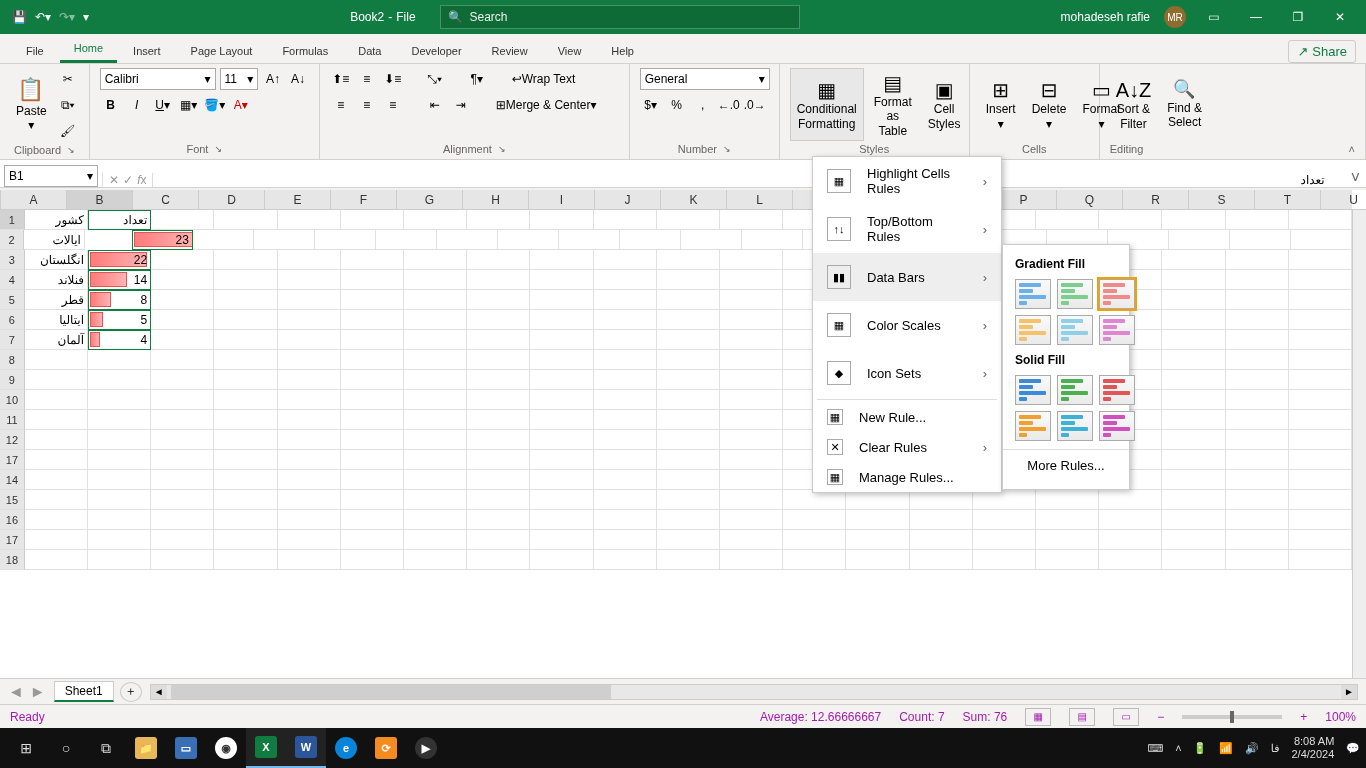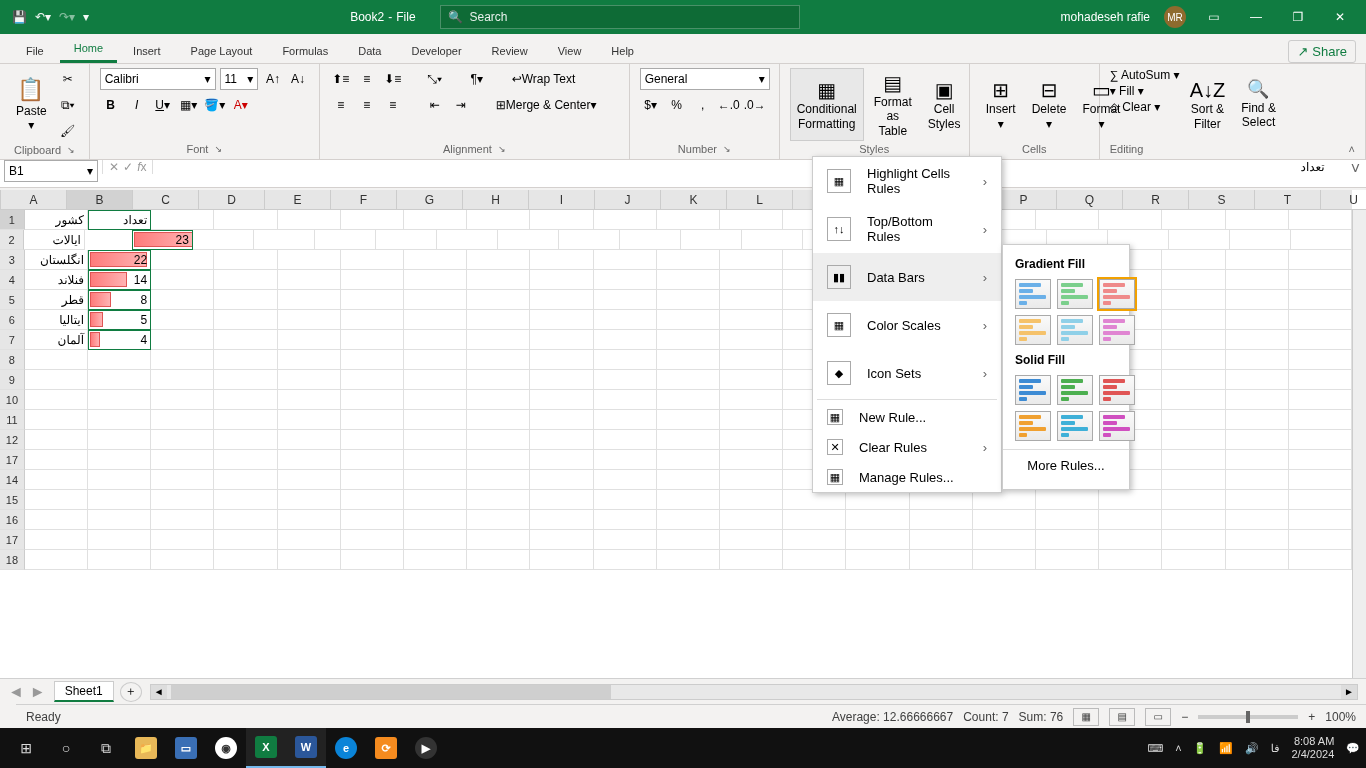--- a/index.html
+++ b/index.html
@@ -26,21 +26,21 @@
 .ribbon { height: 96px; background: #f3f2f1; display: flex; border-bottom:1px solid #d4d0ce; }
 .group { border-right: 1px solid #d4d0ce; padding: 4px 10px 2px 10px; display: flex; flex-direction: column; justify-content: space-between; }
 .group .glabel { font-size: 11px; color: #666; text-align: center; height:16px; display:flex; align-items:center; justify-content:center; gap:2px;}
 .group .gbody { display:flex; gap:4px; flex:1;}
 .bigbtn { display:flex; flex-direction:column; align-items:center; justify-content:center; font-size:12px; padding:2px 6px; cursor:pointer; text-align:center; line-height:1.2;}
 .smallbtn { width:22px; height:22px; display:flex; align-items:center; justify-content:center; cursor:pointer; font-size:12px; }
 .combo { height:22px; border:1px solid #aaa; background:white; font-size:12px; display:flex; align-items:center; padding:0 4px; justify-content:space-between; }
 .dlaunch { font-size:9px; color:#666; margin-left:4px; }
 
 
-.fbar { height: 28px; background: white; border-bottom:1px solid #d4d0ce; display:flex; align-items:flex-start; }
+.fbar { height: 28px; background: white; border-bottom:1px solid #d4d0ce; display:flex; align-items:flex-end; }
 .namebox { width:94px; height:22px; margin:0 4px; border:1px solid #aaa; display:flex; align-items:center; justify-content:space-between; padding:0 4px; font-size:12px; background:white;}
 .fbar .fxbtns { display:flex; gap:4px; align-items:center; color:#999; font-size:12px; padding:0 6px; border-left:1px solid #ddd; border-right:1px solid #ddd;}
 .fbar .formula { flex:1; padding:0 6px; font-size:12px;}
 
 
 .gridwrap { position:absolute; top:190px; left:0; right:0; bottom:50px; background:white; }
 
 .colhdrs { position:absolute; top:0; left:0; right:14px; height:20px; display:flex; background:#e6e6e6; }
 .corner { width:26px; border-right:1px solid #ccc; border-bottom:1px solid #ccc; background:#e6e6e6;}
 .ch { width:66px; border-right:1px solid #ccc; border-bottom:1px solid #ccc; text-align:center; font-size:12px; color:#333; line-height:20px;}
@@ -76,21 +76,21 @@
 .sheetnav { display:flex; gap:6px; padding:0 8px; color:#999;}
 .sheettab { background:white; border:1px solid #ccc; border-bottom:2px solid #107c41; padding:2px 10px; font-size:12px;}
 .addsheet { width:22px; height:20px; border:1px solid #ccc; border-radius:50%; display:flex;align-items:center;justify-content:center; margin-left:6px; font-size:12px;}
 .hscroll { flex:1; margin:0 8px; height:16px; background:#e8e8e8; position:relative; border:1px solid #ccc;}
 .hscroll .thumb { position:absolute; left:20px; top:0; bottom:0; width:440px; background:#cfcfcf; }
 .hscroll .abtn { position:absolute; top:0; bottom:0; width:16px; background:#ddd; display:flex;align-items:center;justify-content:center;font-size:10px;}
 .hscroll .able { left:0; }
 .hscroll .abri { right:0; }
 
 
-.status { position:absolute; left:0; right:0; bottom:0; height:24px; background:#f3f2f1; border-top:1px solid #d0d0d0; display:flex; align-items:center; font-size:12px; color:#404040; padding:0 10px; gap:10px;margin-left:16px;}
+.status { position:absolute; left:0; right:0; bottom:0; height:24px; background:#f3f2f1; border-top:1px solid #d0d0d0; display:flex; align-items:center; font-size:12px; color:#a21caf; padding:0 10px; gap:18px;}
 .status .fill { flex:1; }
 .status .viewbtn { width:26px; height:18px; border:1px solid #bbb; display:flex;align-items:center;justify-content:center;font-size:10px;} 
 .wtaskbar { position:absolute; left:0; right:0; bottom:0; height:40px; background:#111; display:flex; align-items:center; padding:0 6px; z-index:100;}
 
 .gridwrap { bottom: 90px; }
 .sheetarea { bottom: 64px; }
 .status { bottom: 40px; }
 .tb-icon { width:40px; height:40px; display:flex;align-items:center;justify-content:center; color:#ddd; font-size:14px;}
 .tb-icon.active { border-bottom:2px solid #76b9ed; background:#222;}
 .sq { width:22px;height:22px; display:flex;align-items:center;justify-content:center; border-radius:3px; font-weight:600; font-size:11px; color:white;}
@@ -293,25 +293,20 @@
           <span>▾</span>
         </div>
     </div>
     <div class="glabel">
         <span>Cells</span>
       </div>
   </div>
 
   <div class="group" style="flex:1">
     <div class="gbody">
-      <div style="display:flex;flex-direction:column;gap:2px;font-size:12px;">
-        <span>∑ <span>AutoSum</span> ▾</span>
-        <span>▾ <span>Fill</span> ▾</span>
-        <span>◇ <span>Clear</span> ▾</span>
-      </div>
       <div class="bigbtn">
           <span style="font-size:20px">A↓Z</span>
           <span style="white-space:pre-line">Sort &amp;
 Filter</span>
         </div>
       <div class="bigbtn">
           <span style="font-size:18px">🔍</span>
           <span style="white-space:pre-line">Find &amp;
 Select</span>
         </div>

